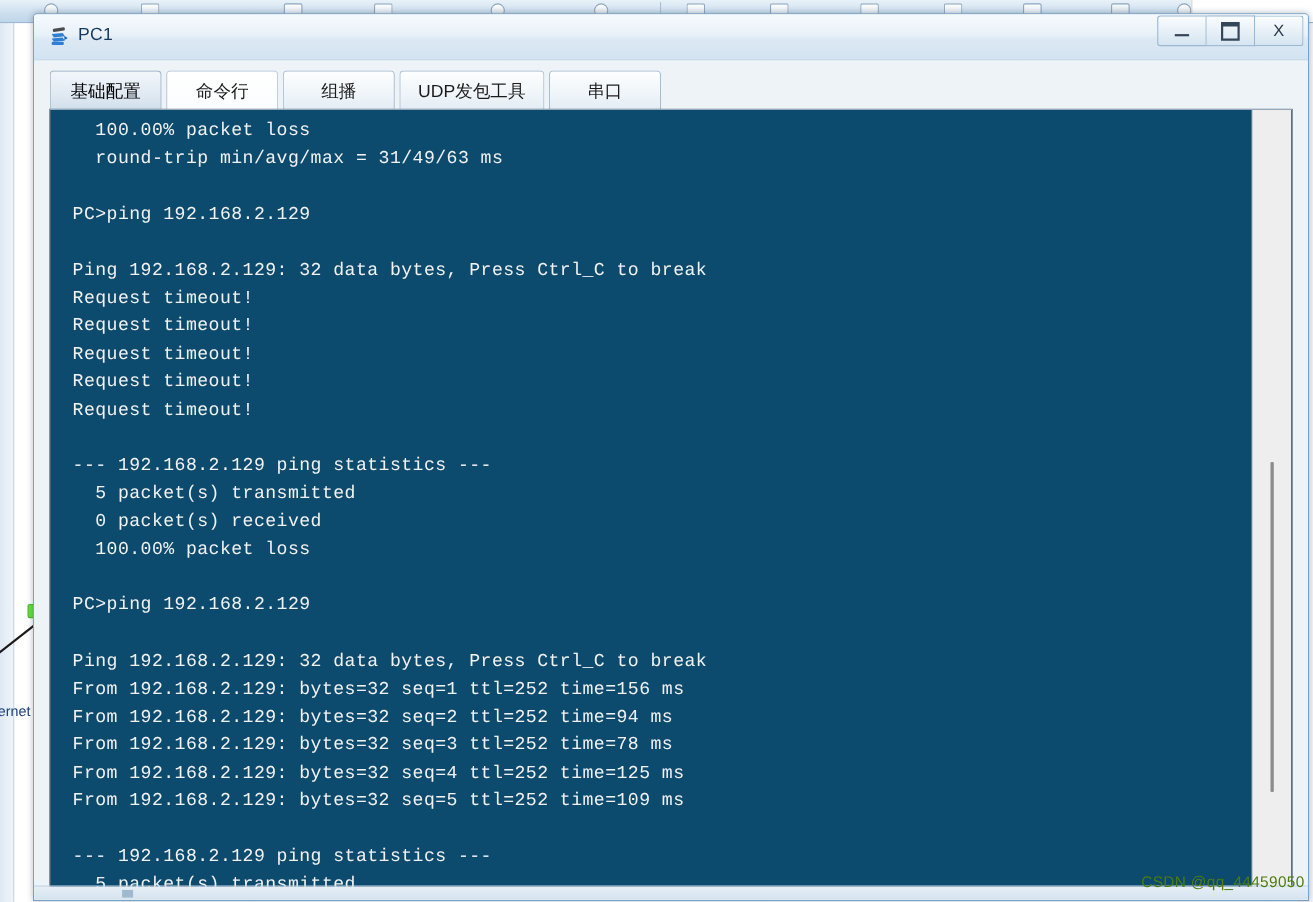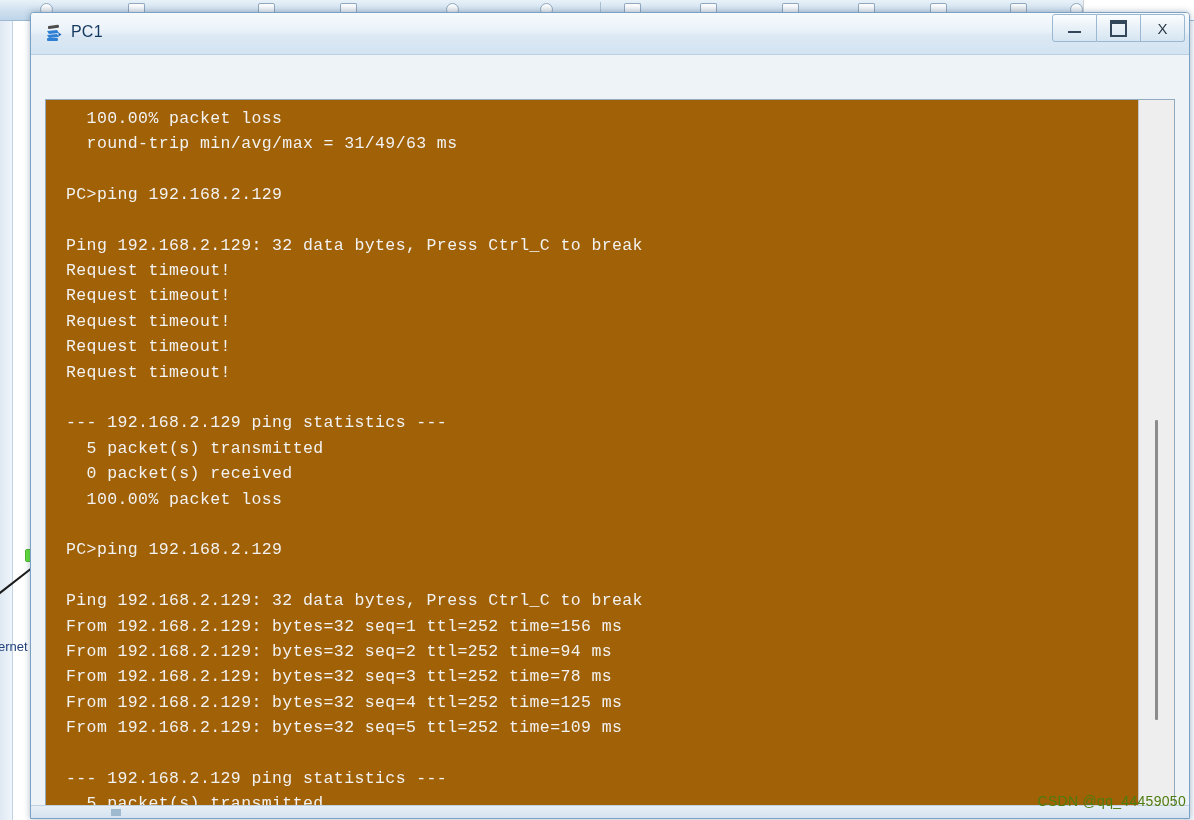--- a/index.html
+++ b/index.html
@@ -225,21 +225,21 @@
     left: 14px; top: 44px;
     width: 1128px; height: 707px;
     background: #000000;
     border: 1px solid #93a9bd;
     overflow: hidden;
   }
   .term-scroll-area {
     position: absolute;
     left: 0; top: 0;
     width: 1092px; height: 707px;
-    background: #a16207;
+    background: #0c4a6e;
     overflow: hidden;
     padding-left: 44px;
   }
   .term-text {
     position: absolute;
     left: 20px;
     top: -11px;
     font-family: "Liberation Mono", "DejaVu Sans Mono", monospace;
     font-size: 16.5px;
     line-height: 25.4px;
@@ -347,20 +347,27 @@
           <div class="glyph-max"></div>
         </div>
         <div class="win-btn">
           <span>X</span>
         </div>
       </div>
     </div>
 
     <div class="win-body">
 
+      <div class="tabstrip">
+        <div class="tab active">基础配置</div>
+        <div class="tab selected-page">命令行</div>
+        <div class="tab">组播</div>
+        <div class="tab">UDP发包工具</div>
+        <div class="tab">串口</div>
+      </div>
 
       <div class="term-frame">
         <div class="term-scroll-area">
           <pre class="term-text">  100.00% packet loss
   round-trip min/avg/max = 31/49/63 ms
 
 PC&gt;ping 192.168.2.129
 
 Ping 192.168.2.129: 32 data bytes, Press Ctrl_C to break
 Request timeout!

